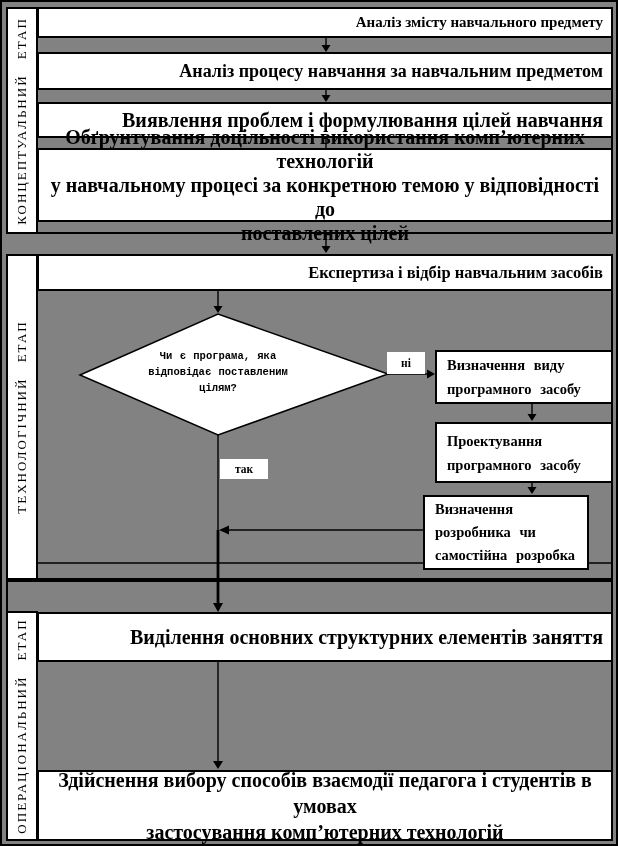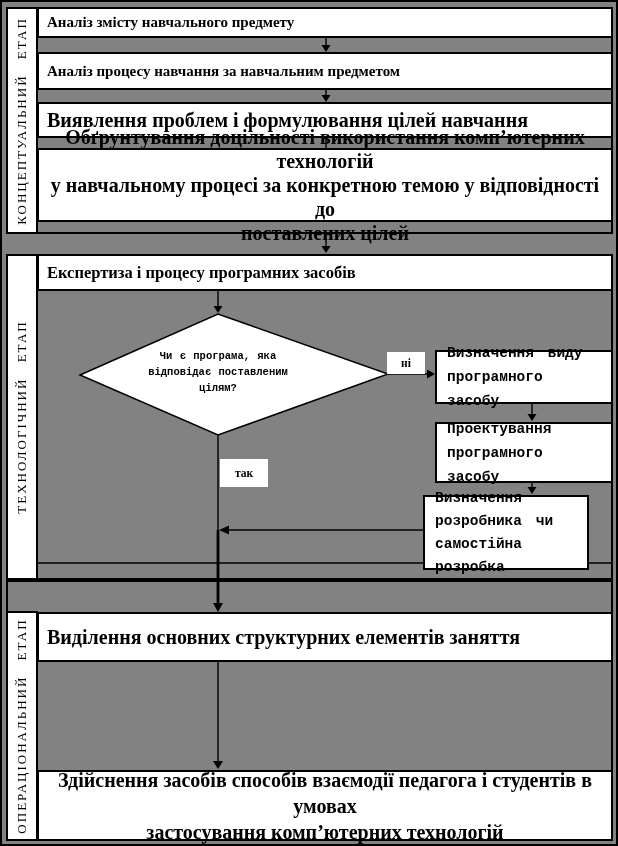--- a/index.html
+++ b/index.html
@@ -12,40 +12,40 @@
   .stage{
     position:absolute;background:#fff;border:2px solid #000;box-sizing:border-box;
     display:flex;align-items:center;justify-content:center;z-index:3;
   }
   .stage span{
     transform:rotate(-90deg);white-space:nowrap;font-size:13px;
     letter-spacing:2px;word-spacing:10px;
   }
   .bx{
     position:absolute;background:#fff;border:2px solid #000;box-sizing:border-box;
-    display:flex;align-items:center;justify-content:flex-start;
+    display:flex;align-items:center;justify-content:flex-end;
     font-weight:bold;z-index:3;padding:0 8px;text-align:center;
   }
   .bx span{white-space:pre-line;}
   .rbx{justify-content:flex-start;text-align:left;word-spacing:5px;
-       font-size:14.5px;line-height:24px;padding-left:10px;font-family:Liberation Mono, monospace;}
+       font-size:14.5px;line-height:24px;padding-left:10px;}
   .r3{line-height:23px;}
   .svglayer{position:absolute;left:0;top:0;z-index:2;}
   .dtext{
     position:absolute;z-index:4;font-weight:bold;font-size:10.5px;line-height:16px;
     text-align:center;white-space:pre-line;word-spacing:1px;font-family:Liberation Mono, monospace;
   }
   .tag{
     position:absolute;background:#fff;z-index:4;display:flex;align-items:center;
     justify-content:center;font-weight:bold;font-size:11.5px;
   }
   .f15{font-size:15px;}
   .f155{font-size:20px;}
   .f165{font-size:16.5px;}
-  .f17{font-size:15px;font-family:Liberation Serif, serif;}
+  .f17{font-size:18px;font-family:Liberation Serif, serif;}
   .lh24{line-height:24px;}
   .lh26{line-height:26px;}
 </style>
 </head>
 <body>
 
 <div class="canvas">
 
   <div class="sec" style="left:4px;top:5px;width:607px;height:227px;"></div>
   <div class="sec" style="left:4px;top:252px;width:607px;height:326px;"></div>
@@ -107,31 +107,31 @@
   <div class="bx f155" style="left:35px;top:100px;width:576px;height:36px;">
     <span>Виявлення проблем і формулювання цілей навчання</span>
   </div>
   <div class="bx f155 lh24" style="left:35px;top:146px;width:576px;height:74px;">
     <span>Обґрунтування доцільності використання комп’ютерних технологій
 у навчальному процесі за конкретною темою у відповідності до
 поставлених цілей</span>
   </div>
 
   <div class="bx f165" style="left:35px;top:252px;width:576px;height:37px;">
-    <span>Експертиза і процесу програмних засобів</span>
+    <span>Експертиза і відбір навчальним засобів</span>
   </div>
 
   <div class="dtext" style="left:136px;top:346px;width:160px;">Чи є програма, яка
 відповідає поставленим
 цілям?</div>
 
   <div class="tag" style="left:385px;top:350px;width:38px;height:22px;text-align:right;">
     <span>ні</span>
   </div>
-  <div class="tag" style="left:218px;top:457px;width:48px;height:28px;">
+  <div class="tag" style="left:218px;top:457px;width:48px;height:20px;">
     <span>так</span>
   </div>
 
   <div class="bx rbx" style="left:433px;top:348px;width:178px;height:54px;">
     <span>Визначення виду
 програмного засобу</span>
   </div>
   <div class="bx rbx" style="left:433px;top:420px;width:178px;height:61px;">
     <span>Проектування
 програмного засобу</span>
@@ -139,17 +139,17 @@
   <div class="bx rbx r3" style="left:421px;top:493px;width:166px;height:75px;">
     <span>Визначення
 розробника чи
 самостійна розробка</span>
   </div>
 
   <div class="bx f155" style="left:35px;top:610px;width:576px;height:50px;">
     <span>Виділення основних структурних елементів заняття</span>
   </div>
   <div class="bx f155 lh26" style="left:35px;top:768px;width:576px;height:71px;">
-    <span>Здійснення засобів способів взаємодії педагога і студентів в умовах
+    <span>Здійснення вибору способів взаємодії педагога і студентів в умовах
 застосування комп’ютерних технологій</span>
   </div>
 
 </div>
 
 </body></html>

